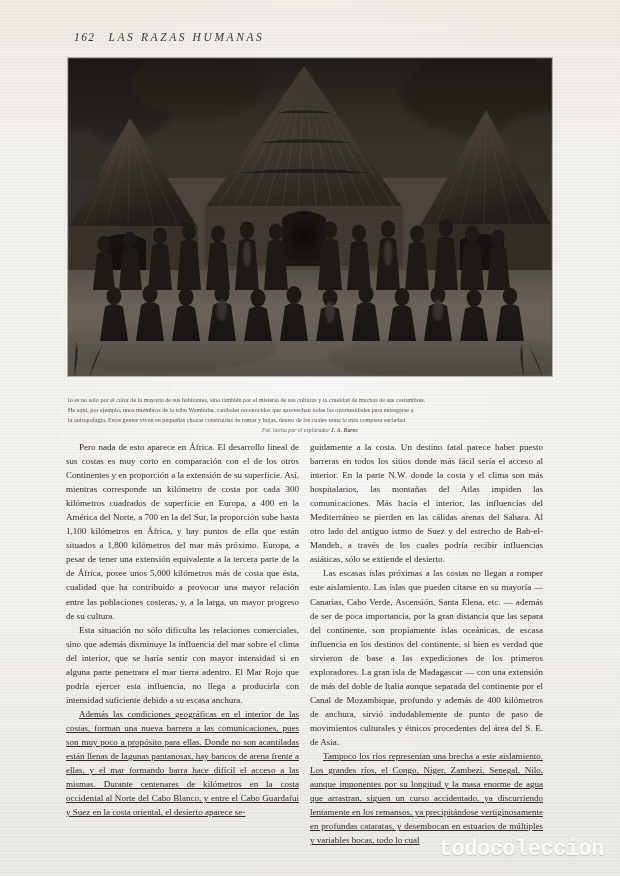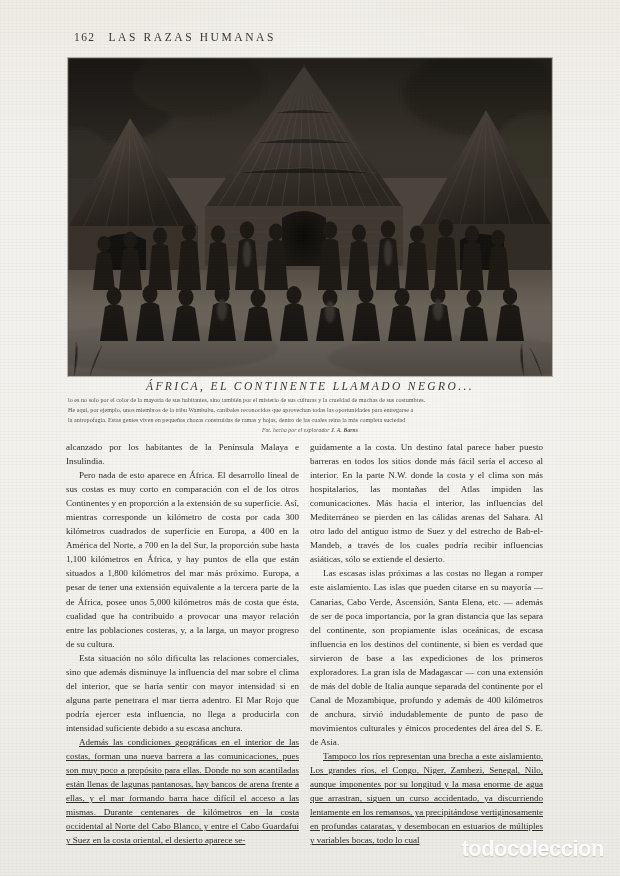--- a/index.html
+++ b/index.html
@@ -32,20 +32,21 @@
   }
 
   
   .running-head {
     position: absolute;
     left: 74px;
     top: 31px;
     font-size: 11.5px;
     letter-spacing: 2.1px;
     color: #3a3733;
+    font-style: italic;
     white-space: nowrap;
   }
   .running-head .folio {
     margin-right: 13px;
     letter-spacing: 1.4px;
   }
   .running-head .title {
     letter-spacing: 2.6px;
   }
 
@@ -133,21 +134,21 @@
     text-align: justify;
   }
   .col p.noindent { text-indent: 0; }
   .col p:last-child { text-align: justify; text-decoration: underline; }
 
   
   .watermark {
     position: absolute;
     right: 16px;
     bottom: 14px;
-    font-family: Liberation Sans, sans-serif;
+    font-family: Liberation Mono, monospace;
     font-size: 22px;
     font-weight: bold;
     letter-spacing: -0.5px;
     color: rgba(255,255,255,0.92);
     text-shadow: 0 1px 1px rgba(150,145,138,0.45);
     pointer-events: none;
   }
   .grain {
     position: absolute;
     inset: 0;
@@ -364,36 +365,34 @@
             <path d="M456 318 q-6 -20 -2 -32"></path>
               <path d="M474 318 q-4 -16 -12 -28"></path>
           </g>
 
           <rect x="0" y="0" width="484" height="318" fill="url(#vign)"></rect>
           <rect x="0" y="0" width="484" height="318" fill="none" stroke="#5b554c" stroke-width="1"></rect>
         </svg>
       </div>
     </div>
 
-    <div class="caption-title">ÁFRICA, EL CONTINENTE LLAMADO NEGRO...</div>
 
     <div class="caption-body">
       <span class="cline">lo es no solo por el color de la mayoría de sus habitantes, sino también por el misterio de sus culturas y la crueldad de muchas de sus costumbres.</span>
       <span class="cline">He aquí, por ejemplo, unos miembros de la tribu Wambubu, caníbales reconocidos que aprovechan todas las oportunidades para entregarse a</span>
       <span class="cline">la antropofagia. Estas gentes viven en pequeñas chozas construidas de ramas y hojas, dentro de las cuales reina la más completa suciedad</span>
     </div>
 
     <div class="caption-credit">
       <span>Fot. hecha por el explorador</span>
       <span class="author">J. A. Barns</span>
     </div>
 
     <div class="columns">
       <div class="col col-left">
-        <p class="noindent">alcanzado por los habitantes de la Península Malaya e Insulindia.</p>
         <p>Pero nada de esto aparece en África. El desarrollo lineal de sus costas es muy corto en comparación con el de los otros Continentes y en proporción a la extensión de su superficie. Así, mientras corresponde un kilómetro de costa por cada 300 kilómetros cuadrados de superficie en Europa, a 400 en la América del Norte, a 700 en la del Sur, la proporción sube hasta 1,100 kilómetros en África, y hay puntos de ella que están situados a 1,800 kilómetros del mar más próximo. Europa, a pesar de tener una extensión equivalente a la tercera parte de la de África, posee unos 5,000 kilómetros más de costa que ésta, cualidad que ha contribuido a provocar una mayor relación entre las poblaciones costeras, y, a la larga, un mayor progreso de su cultura.</p>
         <p>Esta situación no sólo dificulta las relaciones comerciales, sino que además disminuye la influencia del mar sobre el clima del interior, que se haría sentir con mayor intensidad si en alguna parte penetrara el mar tierra adentro. El Mar Rojo que podría ejercer esta influencia, no llega a producirla con intensidad suficiente debido a su escasa anchura.</p>
         <p>Además las condiciones geográficas en el interior de las costas, forman una nueva barrera a las comunicaciones, pues son muy poco a propósito para ellas. Donde no son acantiladas están llenas de lagunas pantanosas, hay bancos de arena frente a ellas, y el mar formando barra hace difícil el acceso a las mismas. Durante centenares de kilómetros en la costa occidental al Norte del Cabo Blanco, y entre el Cabo Guardafui y Suez en la costa oriental, el desierto aparece se-</p>
       </div>
       <div class="col col-right">
         <p class="noindent">guidamente a la costa. Un destino fatal parece haber puesto barreras en todos los sitios donde más fácil sería el acceso al interior. En la parte N.W. donde la costa y el clima son más hospitalarios, las montañas del Atlas impiden las comunicaciones. Más hacia el interior, las influencias del Mediterráneo se pierden en las cálidas arenas del Sahara. Al otro lado del antiguo istmo de Suez y del estrecho de Bab-el-Mandeb, a través de los cuales podría recibir influencias asiáticas, sólo se extiende el desierto.</p>
         <p>Las escasas islas próximas a las costas no llegan a romper este aislamiento. Las islas que pueden citarse en su mayoría — Canarias, Cabo Verde, Ascensión, Santa Elena, etc. — además de ser de poca importancia, por la gran distancia que las separa del continente, son propiamente islas oceánicas, de escasa influencia en los destinos del continente, si bien es verdad que sirvieron de base a las expediciones de los primeros exploradores. La gran isla de Madagascar — con una extensión de más del doble de Italia aunque separada del continente por el Canal de Mozambique, profundo y además de 400 kilómetros de anchura, sirvió indudablemente de punto de paso de movimientos culturales y étnicos procedentes del área del S. E. de Asia.</p>
         <p>Tampoco los ríos representan una brecha a este aislamiento. Los grandes ríos, el Congo, Niger, Zambezi, Senegal, Nilo, aunque imponentes por su longitud y la masa enorme de agua que arrastran, siguen un curso accidentado, ya discurriendo lentamente en los remansos, ya precipitándose vertiginosamente en profundas cataratas, y desembocan en estuarios de múltiples y variables bocas, todo lo cual</p>
       </div>
     </div>

